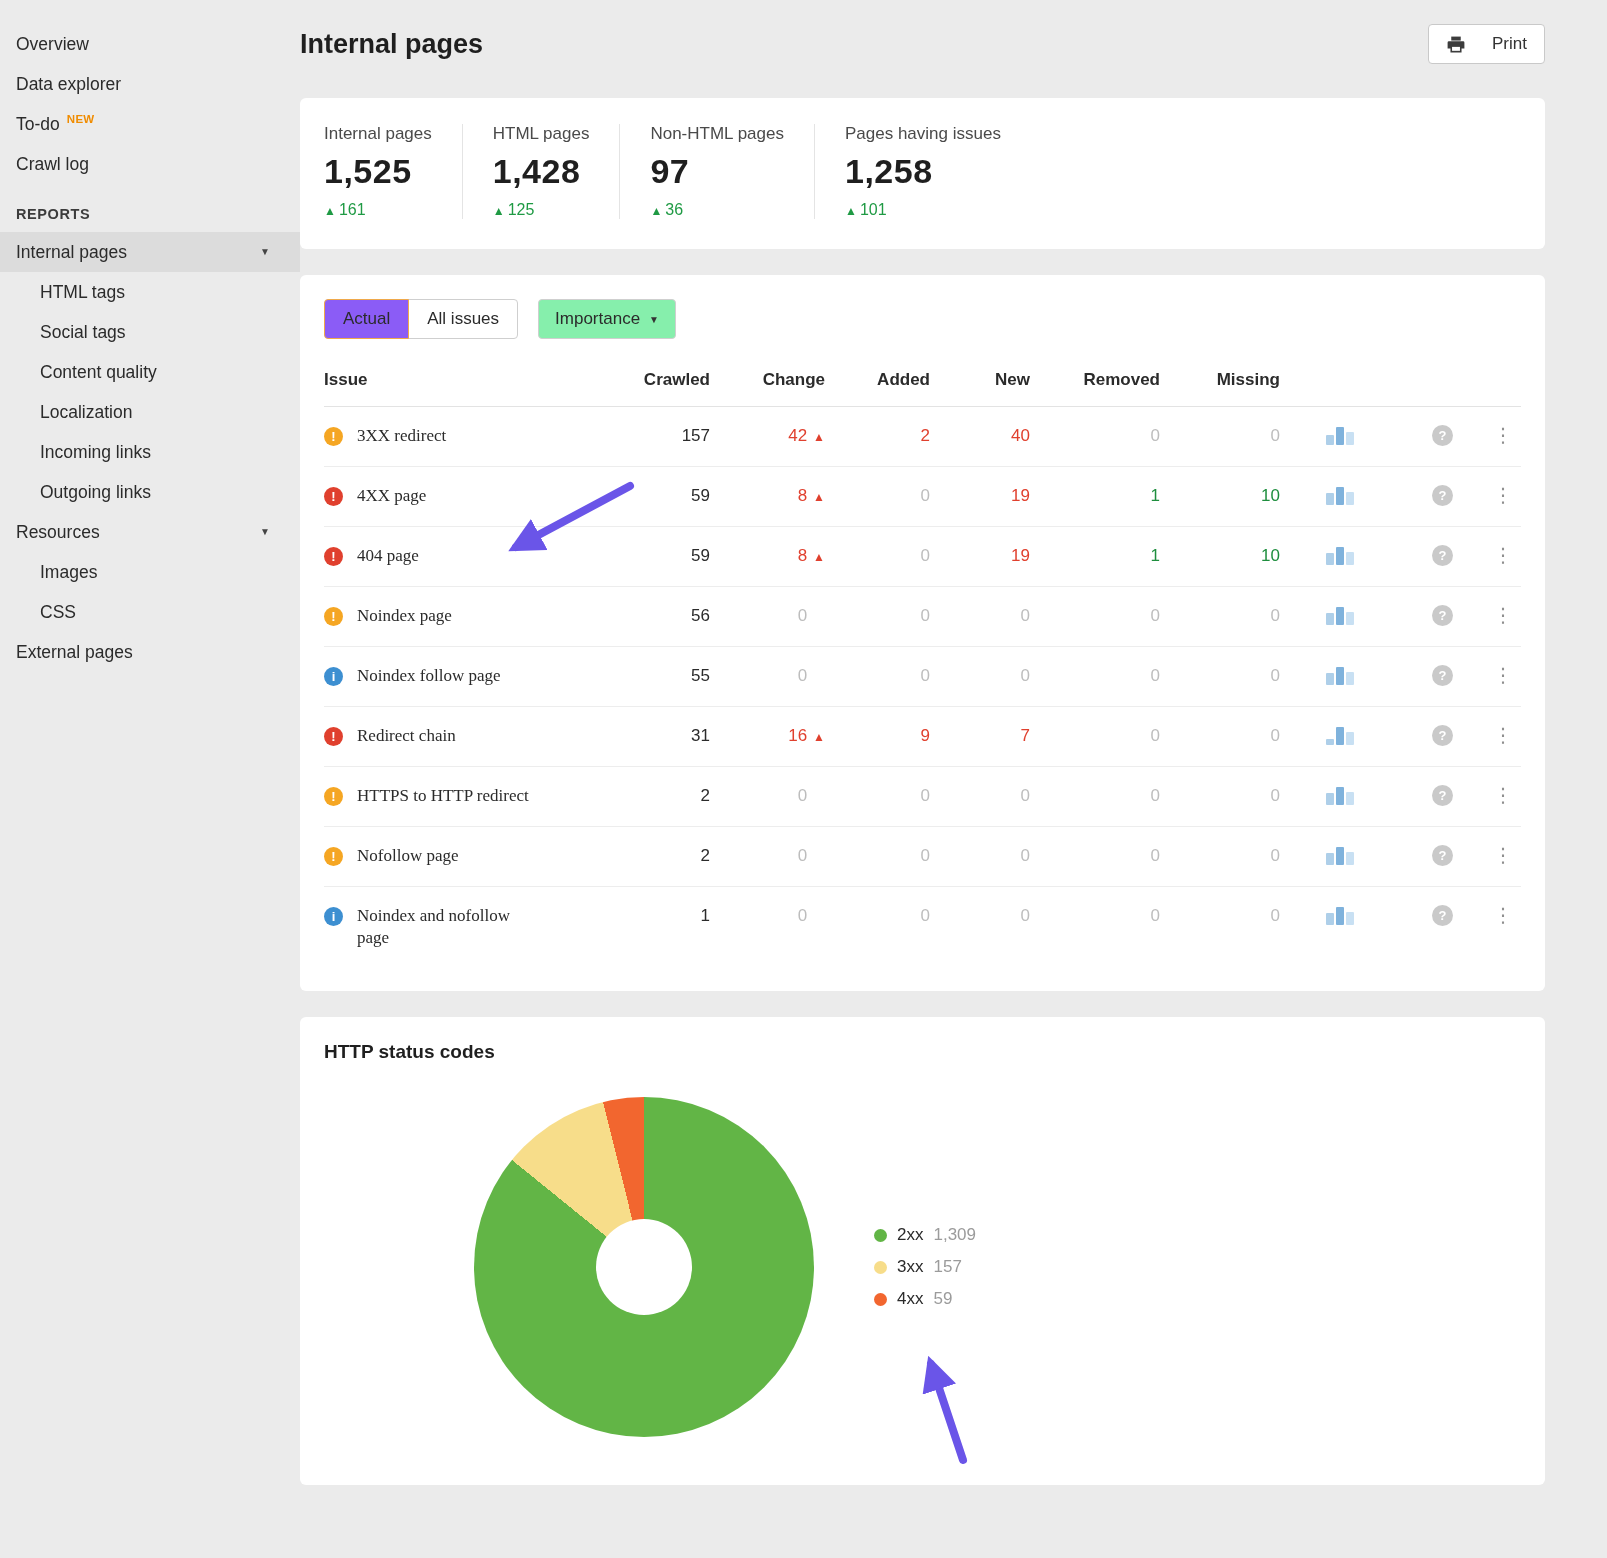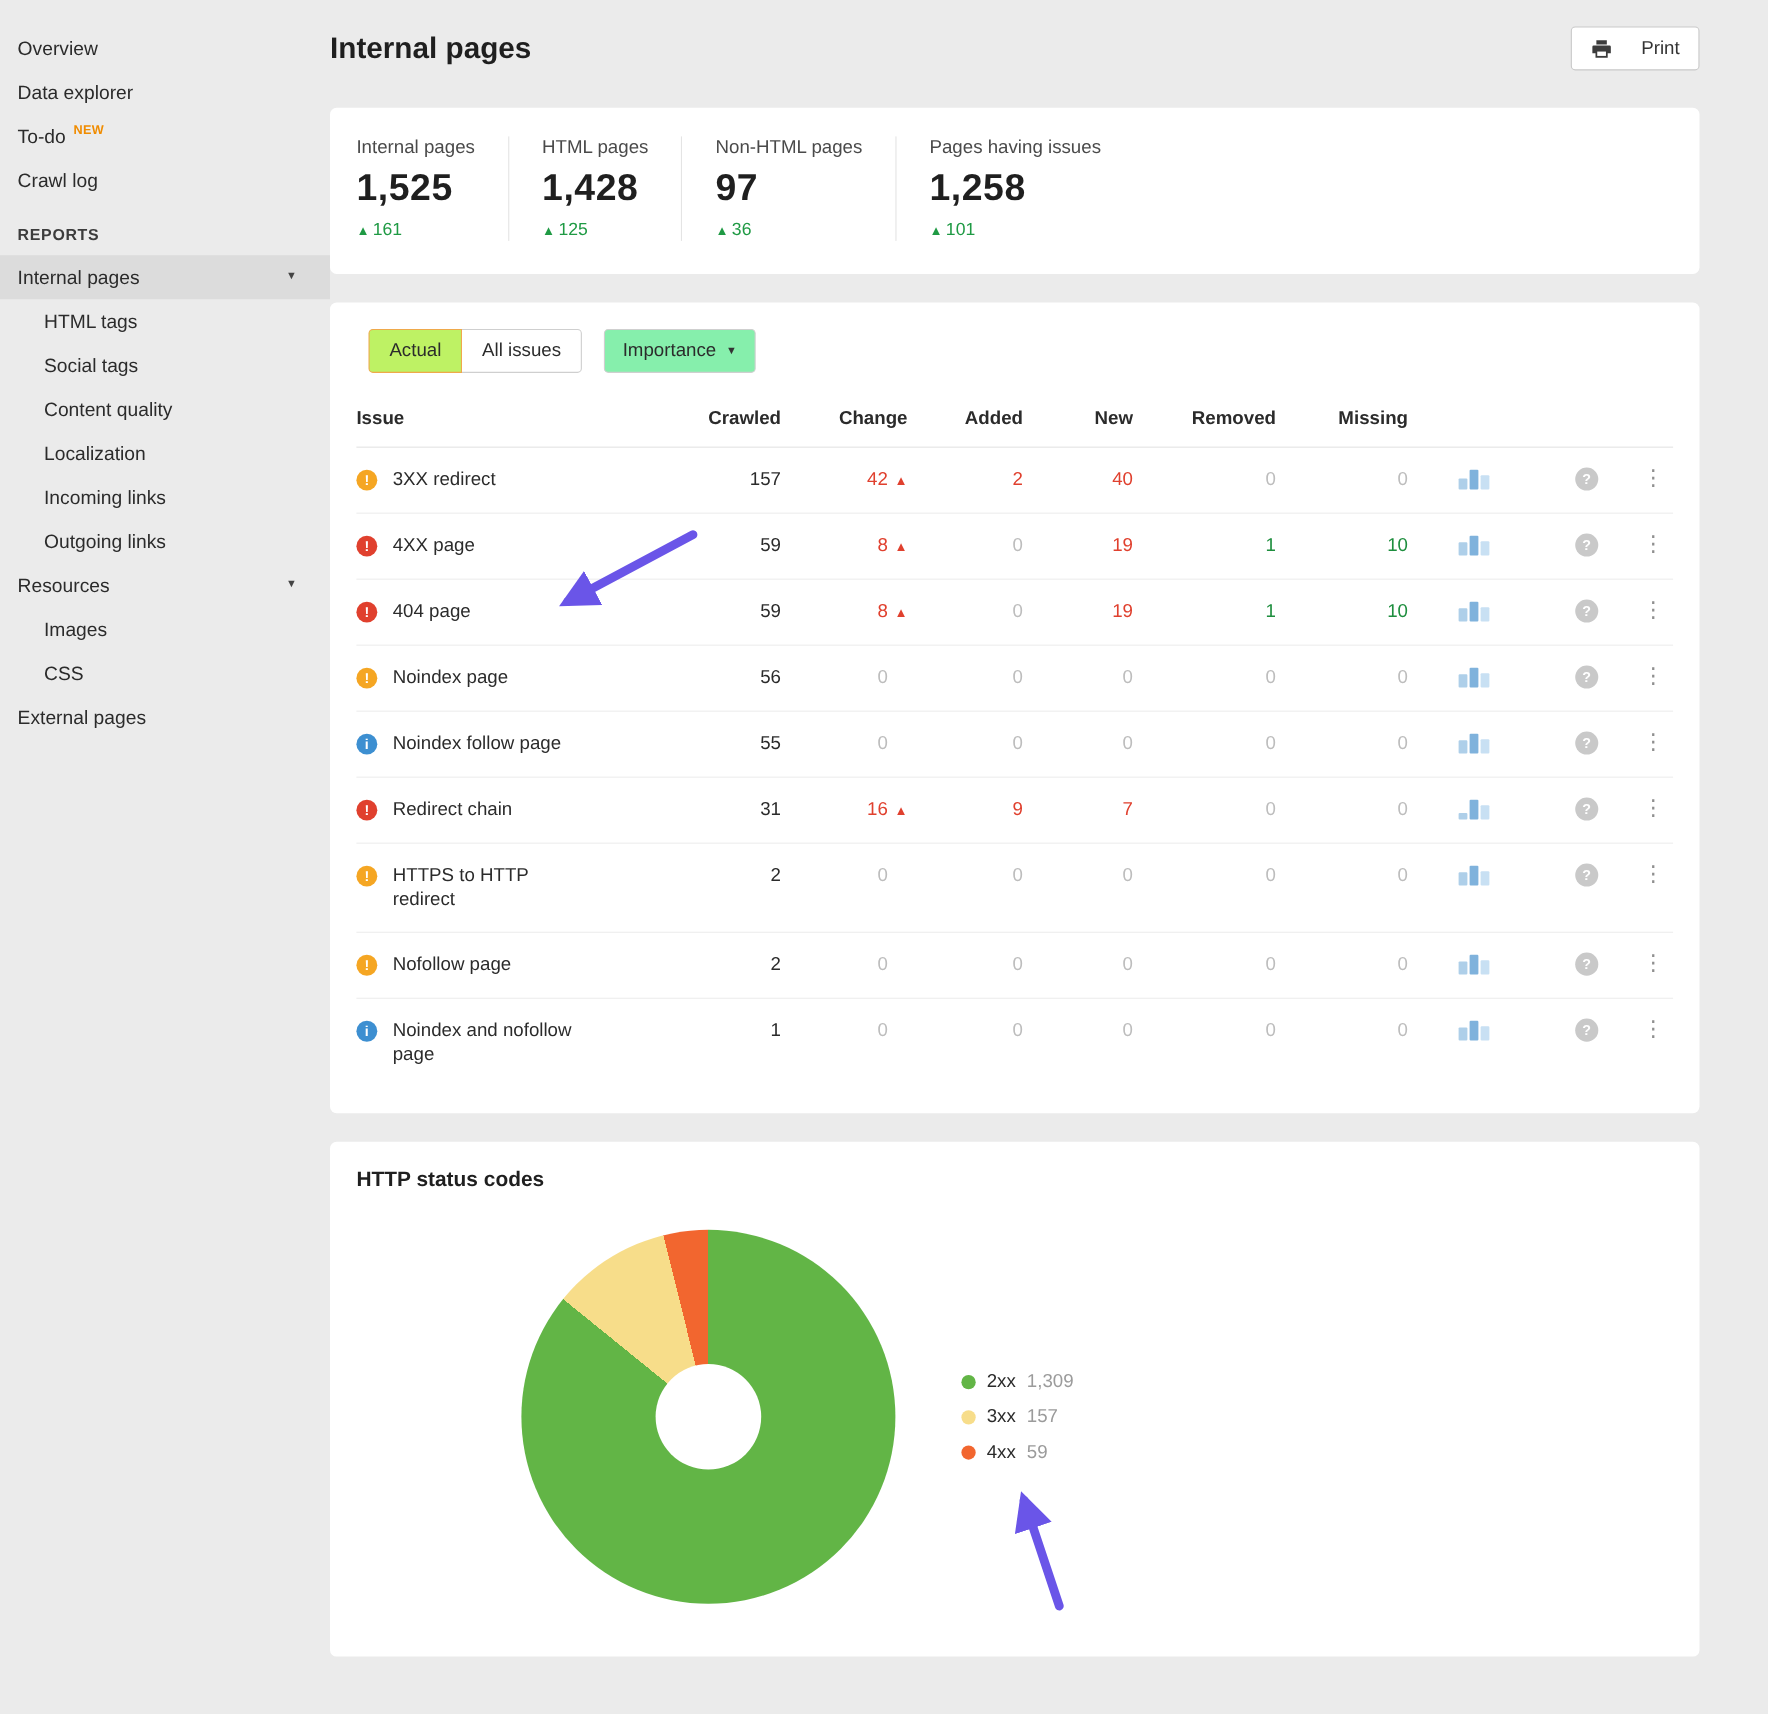--- a/index.html
+++ b/index.html
@@ -53,21 +53,21 @@
   .stat-delta .tri-up { font-size: 12px; margin-right: 3px; }
 
   
   .issues-card { margin-top: 26px; }
   .filter-row { display: flex; align-items: center; margin-bottom: 28px; }
   .segmented { display: inline-flex; }
   .tab {
     font-family: inherit; font-size: 17px; color: #2b2b2b;
     padding: 9px 18px; cursor: pointer; background: #fff; border: 1px solid #cfcfcf;
   }
-  .tab-actual { border: 1px solid #efa94b; background: #bef264; border-radius: 4px 0 0 4px; position: relative; z-index: 1; margin-left: 11px; }
+  .tab-actual { border: 1px solid #efa94b; background: #8b5cf6; border-radius: 4px 0 0 4px; position: relative; z-index: 1; }
   .tab-all { border-radius: 0 4px 4px 0; margin-left: -1px; }
   .importance {
     font-family: inherit; font-size: 17px; color: #2b2b2b;
     margin-left: 20px; padding: 9px 16px; background: #86efac;
     border: 1px solid #cfcfcf; border-radius: 4px; cursor: pointer;
     display: inline-flex; align-items: center; gap: 9px;
   }
   .importance .caret { font-size: 10px; color: #333; }
 
   .table { width: 100%; }
@@ -87,21 +87,21 @@
   .cell.num.green { color: #1e8e3e; }
   .change-tri { font-size: 12px; margin-left: 6px; color: #e0402e; }
   .change-tri.hidden { visibility: hidden; }
 
   .issue-cell { display: flex; align-items: flex-start; }
   .sev-icon {
     width: 19px; height: 19px; border-radius: 50%; flex: 0 0 19px;
     color: #fff; font-size: 13px; font-weight: 700; line-height: 19px;
     text-align: center; margin-right: 14px; margin-top: 2px;
   }
-  .issue-label { max-width: 180px; color: #2b2b2b; }
+  .issue-label { max-width: 180px; color: #2b2b2b; font-family: Liberation Serif, serif; }
 
   .spark { display: flex; align-items: flex-end; gap: 2px; height: 20px; justify-content: center; padding-top: 1px; }
   .spark .bar { width: 8px; border-radius: 1px; }
 
   .help-cell { display: flex; justify-content: center; }
   .help-icon {
     width: 21px; height: 21px; border-radius: 50%; background: #c9c9c9;
     color: #fff; font-size: 13px; font-weight: 700; line-height: 21px; text-align: center;
     cursor: pointer;
   }

